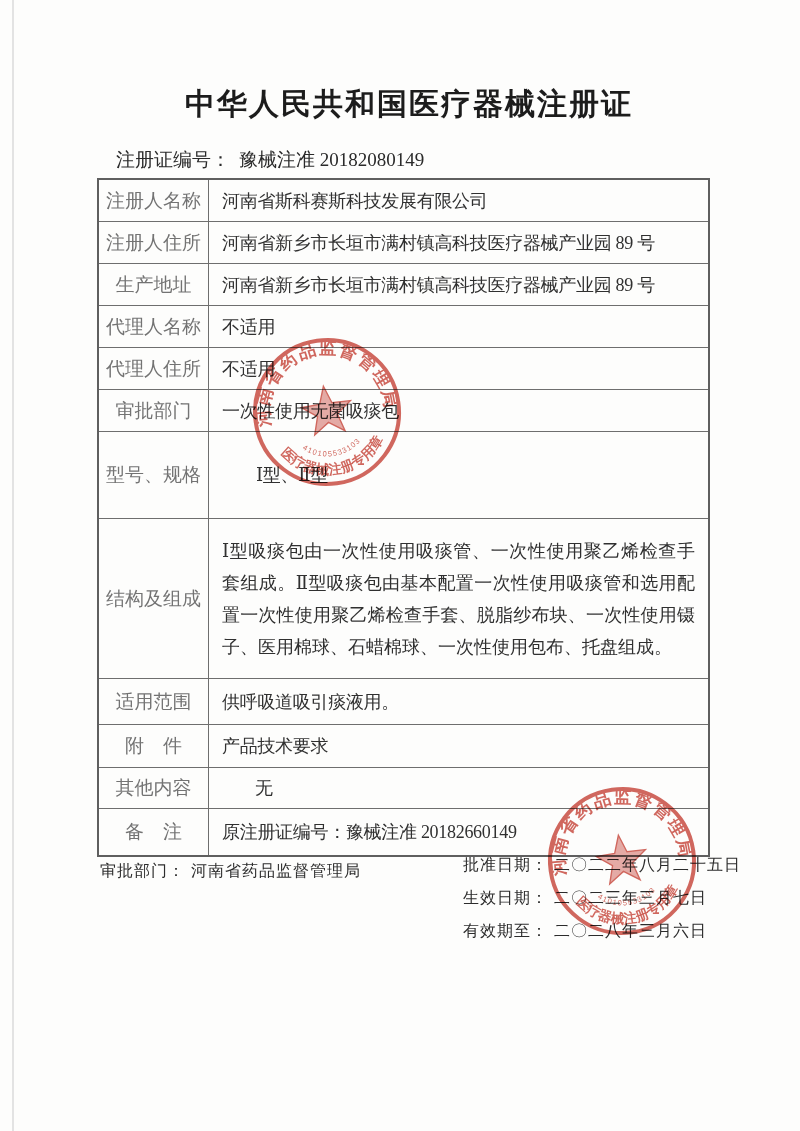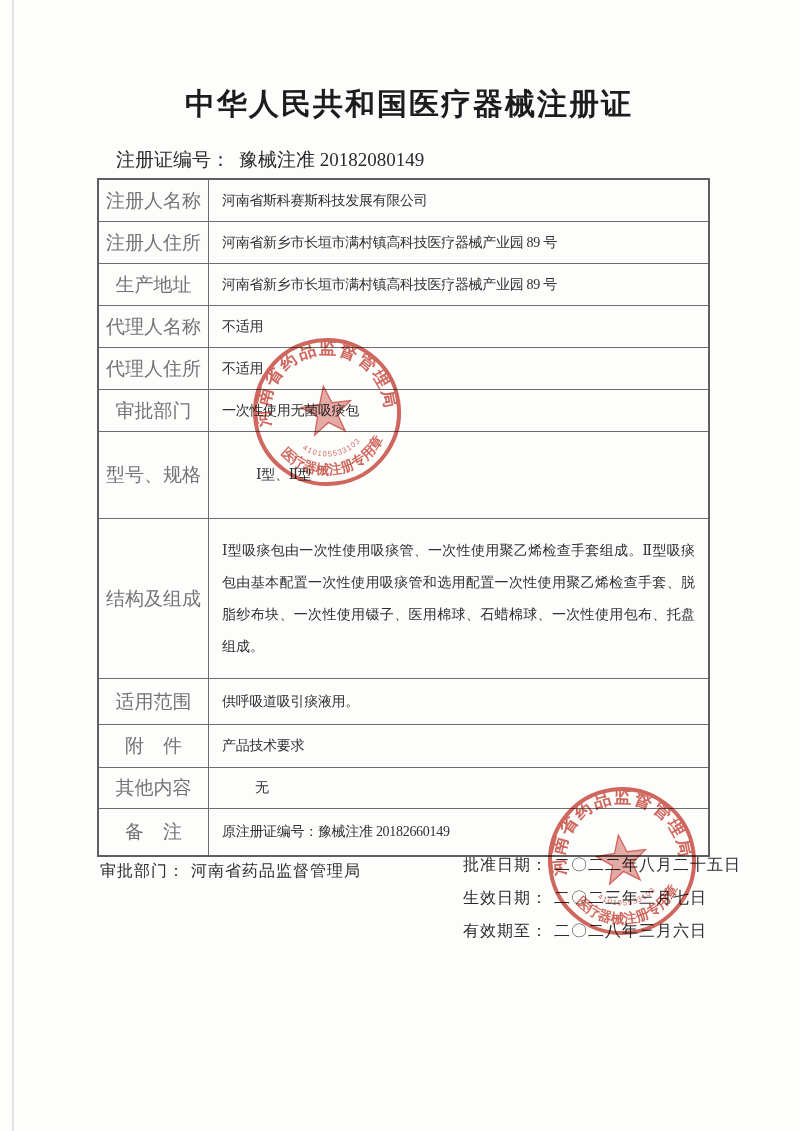--- a/index.html
+++ b/index.html
@@ -24,21 +24,21 @@
   }
   .row { display:flex; border-bottom:1px solid #6e6e6e; box-sizing:border-box; }
   .row:last-child { border-bottom:none; }
   .cell-label {
     flex:0 0 110px; width:110px; border-right:1px solid #6e6e6e;
     display:flex; align-items:center; justify-content:center;
     font-size:19px; text-align:center; color:#737373; box-sizing:border-box;
   }
   .cell-value {
     flex:1; display:flex; align-items:center; padding:6px 13px;
-    font-size:14px; color:#303030; letter-spacing:-0.3px; box-sizing:border-box;
+    font-size:18px; color:#303030; letter-spacing:-0.3px; box-sizing:border-box;
   }
   .h42 { height:42px; } .h87 { height:87px;gap:34px; } .h160 { height:160px; }
   .h46 { height:46px; } .h43 { height:43px; } .h41 { height:41px;gap:33px; }
   .structure-text { line-height:32px; letter-spacing:0; text-align:justify; }
 
   .approval { position:absolute; left:100px; top:861px; font-size:16px; letter-spacing:1px; color:#2c2c2c; }
   .approval .val { margin-left:6px; }
   .dates { position:absolute; left:463px; top:855px; font-size:16px; color:#2c2c2c; }
   .date-line { height:33px; display:flex; align-items:flex-start; letter-spacing:1px; }
   .date-line .val { margin-left:6px; }

